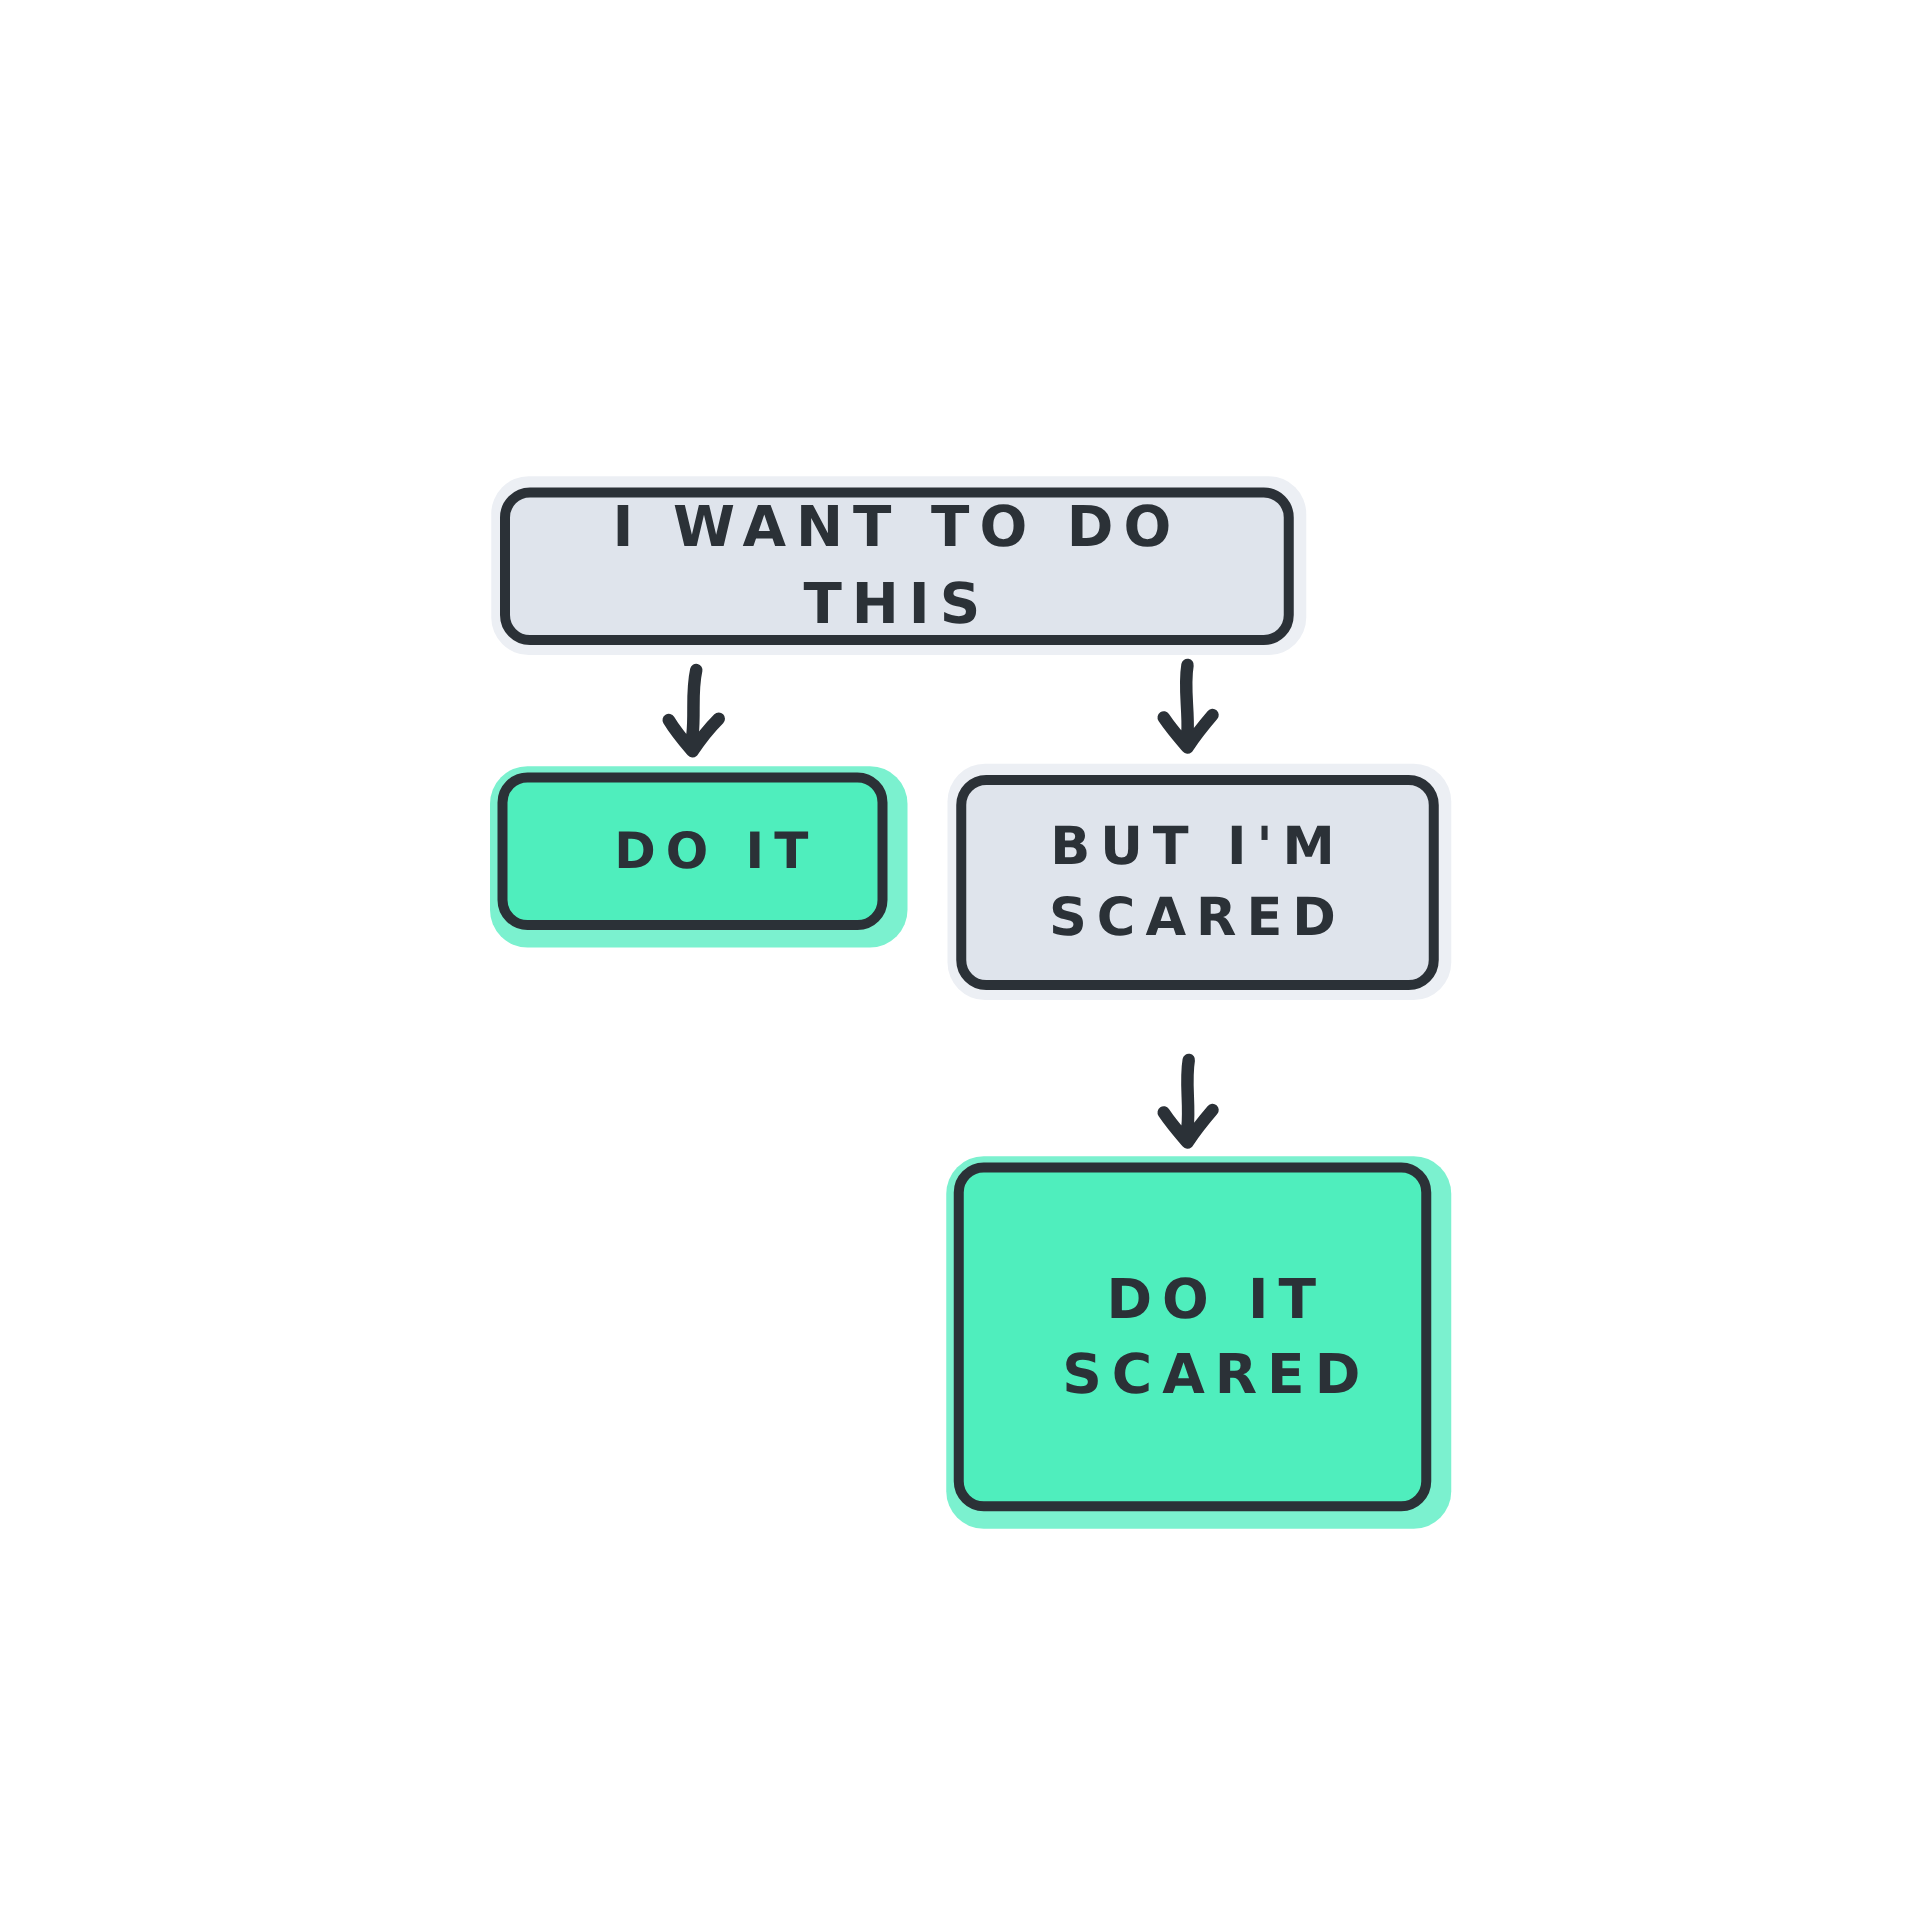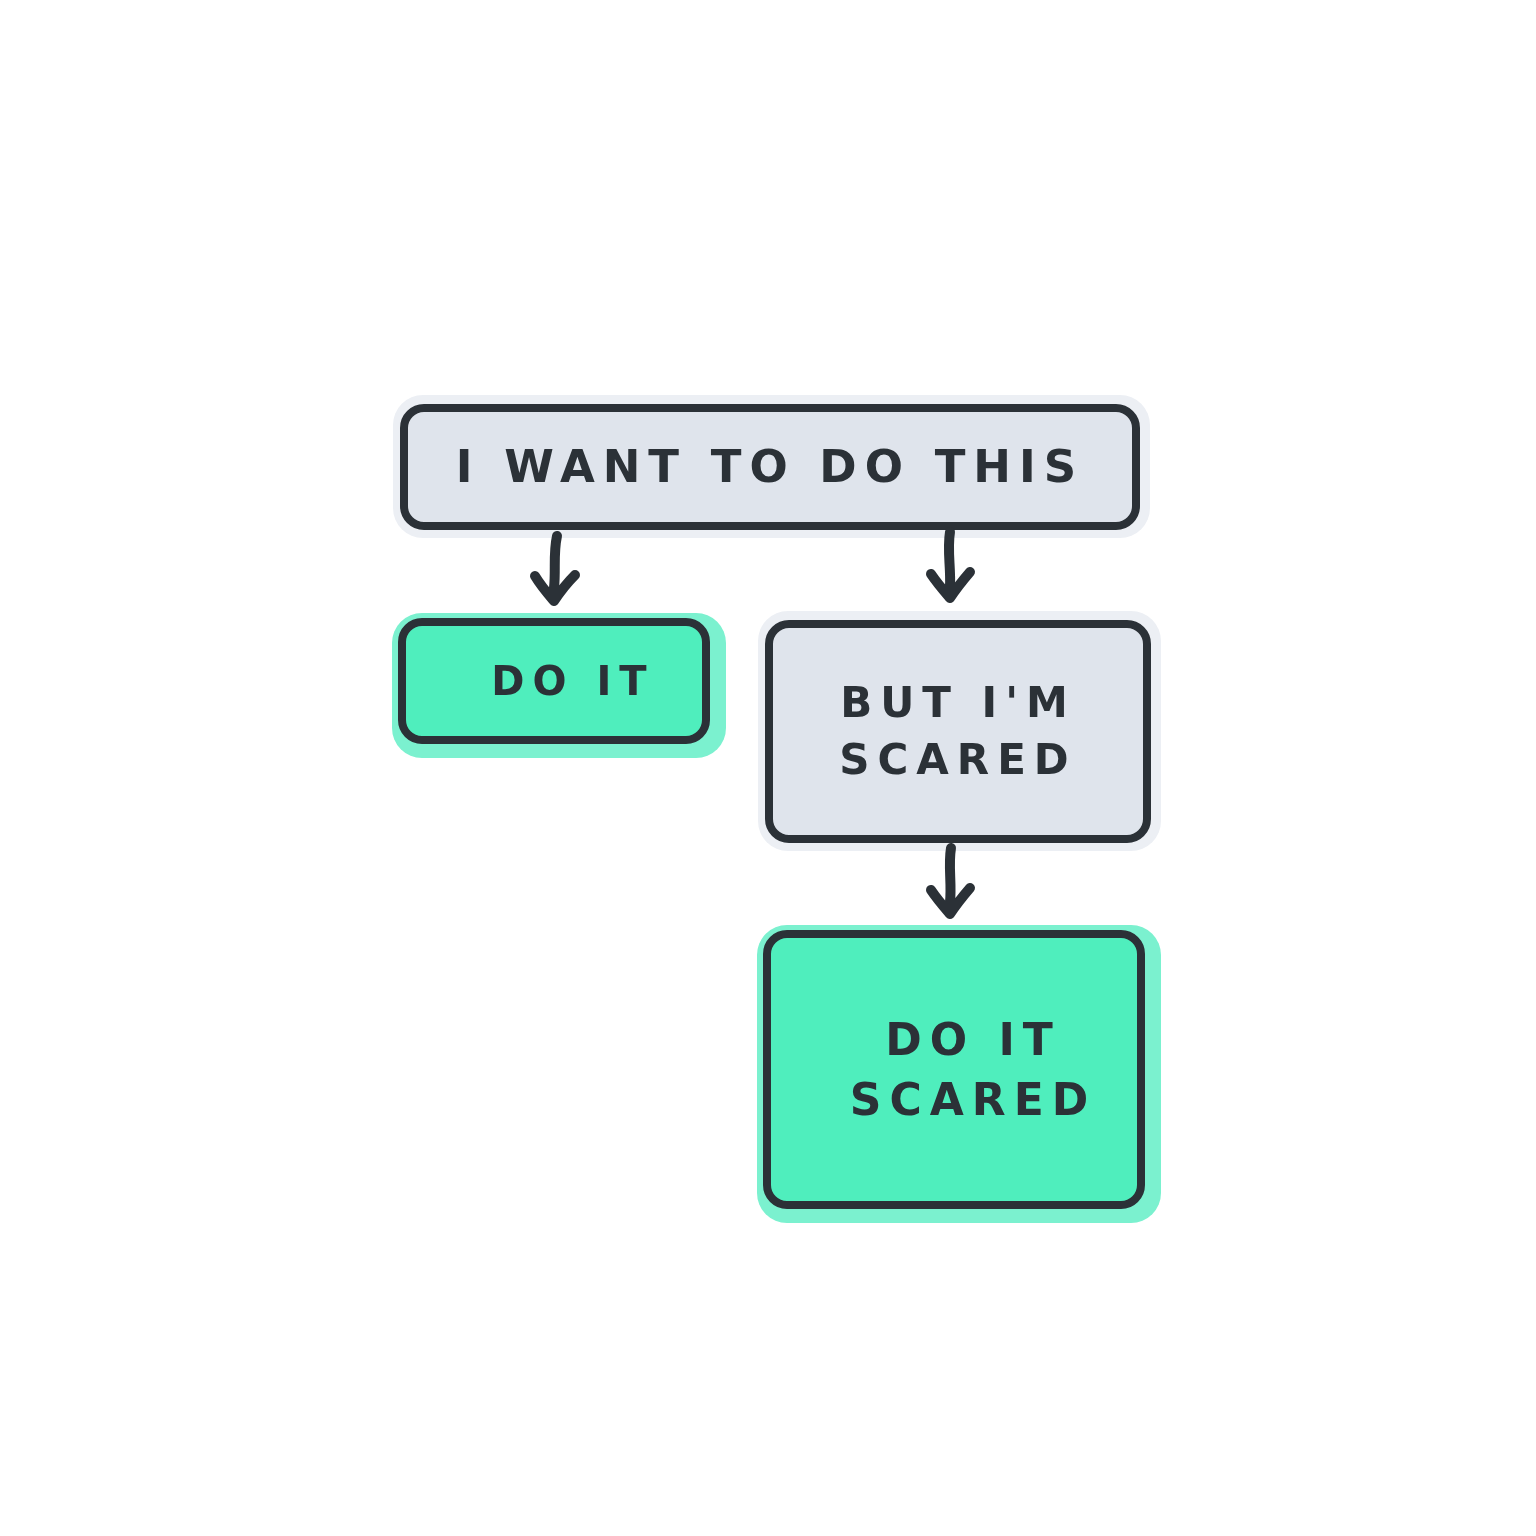--- a/index.html
+++ b/index.html
@@ -49,25 +49,25 @@
     font-weight: bold;
     letter-spacing: 8px;
     line-height: 1.35;
     white-space: pre-line;
   }
   .node .label.wrap {
     display: inline-block;
     max-width: 78%;
   }
   
-  .node.root        { left: 400px; top: 404px; width: 740px; height: 126px; }
+  .node.root        { left: 400px; top: 390px; width: 635px; height: 126px; }
   .node.root .label { font-size: 45px; }
   .node.do-it       { left: 398px; top: 618px; width: 312px; height: 126px; }
   .node.do-it .label{ font-size: 40px; }
-  .node.but-scared  { left: 765px; top: 620px; width: 386px; height: 223px; }
+  .node.but-scared  { left: 765px; top: 620px; width: 386px; height: 172px; }
   .node.but-scared .label { font-size: 42px; }
   .node.do-it-scared{ left: 763px; top: 930px; width: 382px; height: 279px; }
   .node.do-it-scared .label { font-size: 44px; }
 
   .arrow {
     position: absolute;
     width: 66px;
     height: 90px;
   }
   .arrow svg { width: 100%; height: 100%; }

